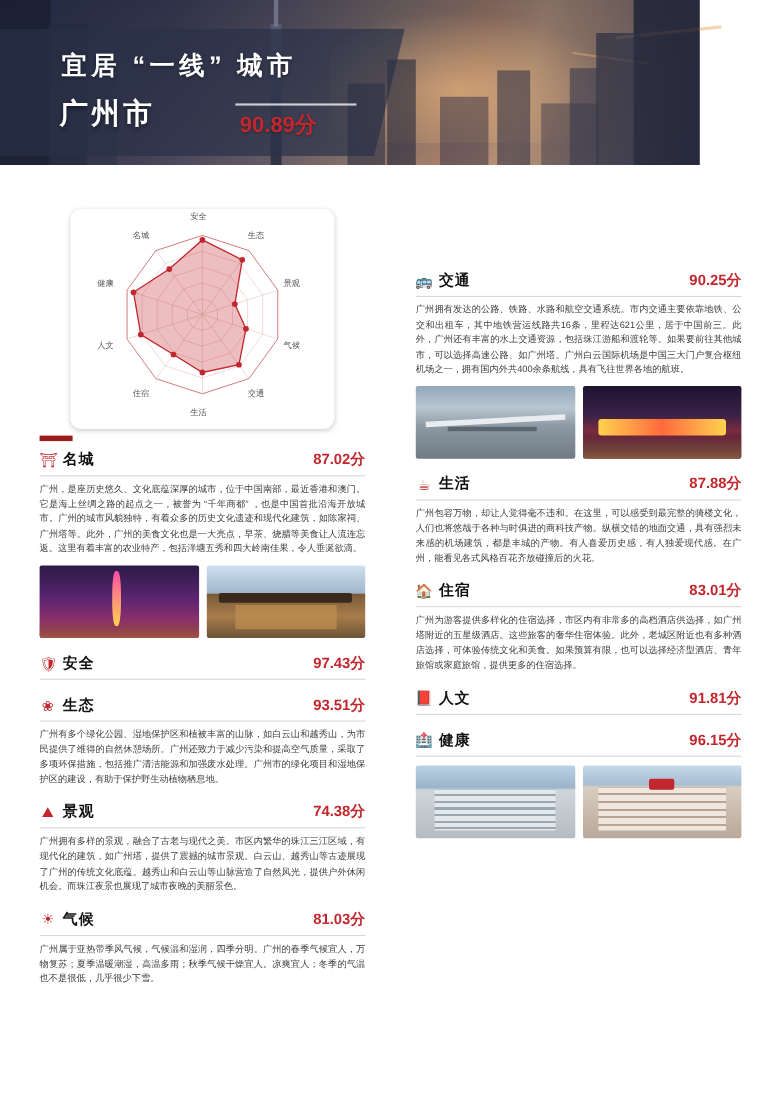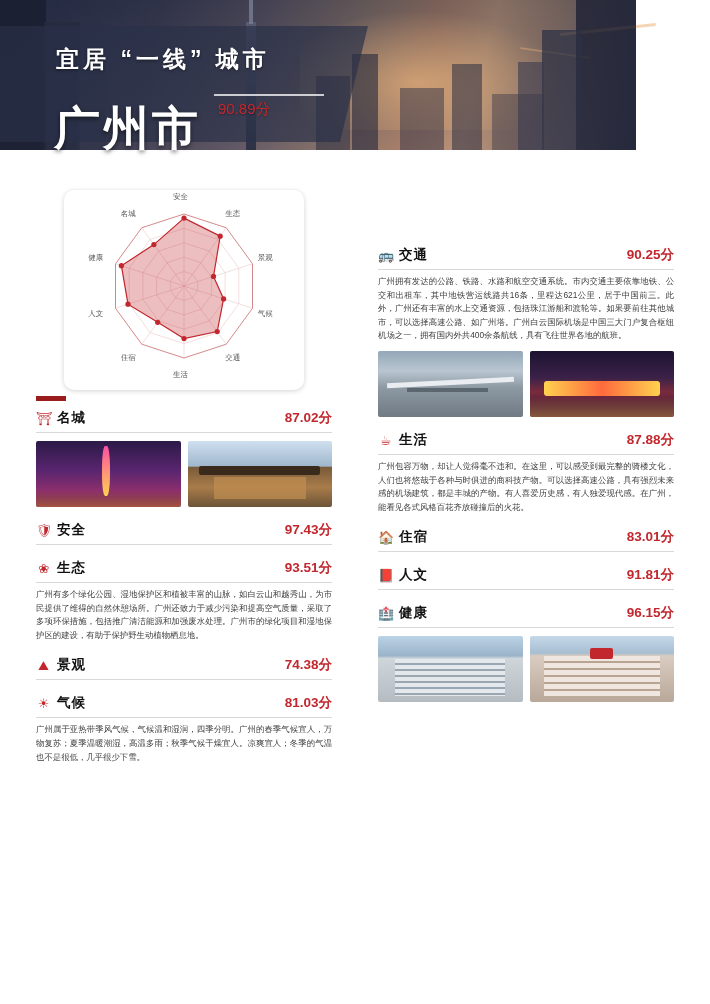--- a/index.html
+++ b/index.html
@@ -58,28 +58,27 @@
     background: rgba(42,48,72,0.68);
     clip-path: polygon(0 0, 368px 0, 340px 116px, 0 116px);
   }
   .hero-title {
     position: absolute; left: 56px; top: 44px;
     font-size: 23px; letter-spacing: 4px; color: #fff; font-weight: bold;
     text-shadow: 0 1px 3px rgba(0,0,0,.5);
   }
   .hero-city {
     position: absolute; left: 54px; top: 86px;
-    font-size: 46px; font-weight: bold; color: #fff; letter-spacing: 3px;
+    font-size: 26px; font-weight: bold; color: #fff; letter-spacing: 3px;
     text-shadow: 0 2px 4px rgba(0,0,0,.55);
     font-family: "Liberation Serif", "DejaVu Serif", serif;
-    margin-top: 12px;
   }
   .hero-score {
     position: absolute; left: 218px; top: 100px;
-    font-size: 15px; font-weight: normal; color: #c1272d;
+    font-size: 20px; font-weight: bold; color: #c1272d;
     text-shadow: 0 1px 2px rgba(0,0,0,.35);
   }
   .hero-score-rule {
     position: absolute; left: 214px; top: 94px; width: 110px; height: 2px;
     background: rgba(255,255,255,0.75);
   }
 
   
   .page { position: absolute; left: 0; top: 150px; width: 710px; height: 854px; background: #fff; margin-top: 48px; }
   .leftcol { position: absolute; left: 36px; top: 0; width: 296px; }
@@ -271,20 +270,21 @@
     <div style="height:198px"></div>
     <div class="redbar"></div>
     <div id="left-sections">
         <div class="section">
           <div class="sec-head">
             <span class="sec-icon">⛩</span>
             <span class="sec-title">名城</span>
             <span class="sec-score">87.02分</span>
           </div>
           <div class="sec-rule"></div>
+          <div class="sec-body">广州，是座历史悠久、文化底蕴深厚的城市，位于中国南部，最近香港和澳门。它是海上丝绸之路的起点之一，被誉为 “千年商都” ，也是中国首批沿海开放城市。广州的城市风貌独特，有着众多的历史文化遗迹和现代化建筑，如陈家祠、广州塔等。此外，广州的美食文化也是一大亮点，早茶、烧腊等美食让人流连忘返。这里有着丰富的农业特产，包括泮塘五秀和四大岭南佳果，令人垂涎欲滴。</div>
           <div class="photos">
             <div class="photo ph-canton"></div>
             <div class="photo ph-temple"></div>
           </div>
         </div>
         <div class="section">
           <div class="sec-head">
             <span class="sec-icon">🛡</span>
             <span class="sec-title">安全</span>
             <span class="sec-score">97.43分</span>
@@ -300,20 +300,21 @@
           <div class="sec-rule"></div>
           <div class="sec-body">广州有多个绿化公园、湿地保护区和植被丰富的山脉，如白云山和越秀山，为市民提供了维得的自然休憩场所。广州还致力于减少污染和提高空气质量，采取了多项环保措施，包括推广清洁能源和加强废水处理。广州市的绿化项目和湿地保护区的建设，有助于保护野生动植物栖息地。</div>
         </div>
         <div class="section">
           <div class="sec-head">
             <span class="sec-icon">⛰</span>
             <span class="sec-title">景观</span>
             <span class="sec-score">74.38分</span>
           </div>
           <div class="sec-rule"></div>
+          <div class="sec-body">广州拥有多样的景观，融合了古老与现代之美。市区内繁华的珠江三江区域，有现代化的建筑，如广州塔，提供了震撼的城市景观。白云山、越秀山等古迹展现了广州的传统文化底蕴。越秀山和白云山等山脉营造了自然风光，提供户外休闲机会。而珠江夜景也展现了城市夜晚的美丽景色。</div>
         </div>
         <div class="section">
           <div class="sec-head">
             <span class="sec-icon">☀</span>
             <span class="sec-title">气候</span>
             <span class="sec-score">81.03分</span>
           </div>
           <div class="sec-rule"></div>
           <div class="sec-body">广州属于亚热带季风气候，气候温和湿润，四季分明。广州的春季气候宜人，万物复苏；夏季温暖潮湿，高温多雨；秋季气候干燥宜人。凉爽宜人；冬季的气温也不是很低，几乎很少下雪。</div>
         </div>
@@ -335,29 +336,30 @@
             <div class="photo ph-boat"></div>
           </div>
         </div>
         <div class="section">
           <div class="sec-head">
             <span class="sec-icon">☕</span>
             <span class="sec-title">生活</span>
             <span class="sec-score">87.88分</span>
           </div>
           <div class="sec-rule"></div>
-          <div class="sec-body">广州包容万物，却让人觉得毫不违和。在这里，可以感受到最完整的骑楼文化，人们也将悠哉于各种与时俱进的商科技产物。可以选择高速公路，具有强烈未来感的机场建筑，都是丰城的产物。有人喜爱历史感，有人独爱现代感。在广州，能看见各式风格百花齐放碰撞后的火花。</div>
+          <div class="sec-body">广州包容万物，却让人觉得毫不违和。在这里，可以感受到最完整的骑楼文化，人们也将悠哉于各种与时俱进的商科技产物。纵横交错的地面交通，具有强烈未来感的机场建筑，都是丰城的产物。有人喜爱历史感，有人独爱现代感。在广州，能看见各式风格百花齐放碰撞后的火花。</div>
         </div>
         <div class="section">
           <div class="sec-head">
             <span class="sec-icon">🏠</span>
             <span class="sec-title">住宿</span>
             <span class="sec-score">83.01分</span>
           </div>
           <div class="sec-rule"></div>
+          <div class="sec-body">广州为游客提供多样化的住宿选择，市区内有非常多的高档酒店供选择，如广州塔附近的五星级酒店。这些旅客的奢华住宿体验。此外，老城区附近也有多种酒店选择，可体验传统文化和美食。如果预算有限，也可以选择经济型酒店、青年旅馆或家庭旅馆，提供更多的住宿选择。</div>
         </div>
         <div class="section">
           <div class="sec-head">
             <span class="sec-icon">📕</span>
             <span class="sec-title">人文</span>
             <span class="sec-score">91.81分</span>
           </div>
           <div class="sec-rule"></div>
         </div>
         <div class="section">

